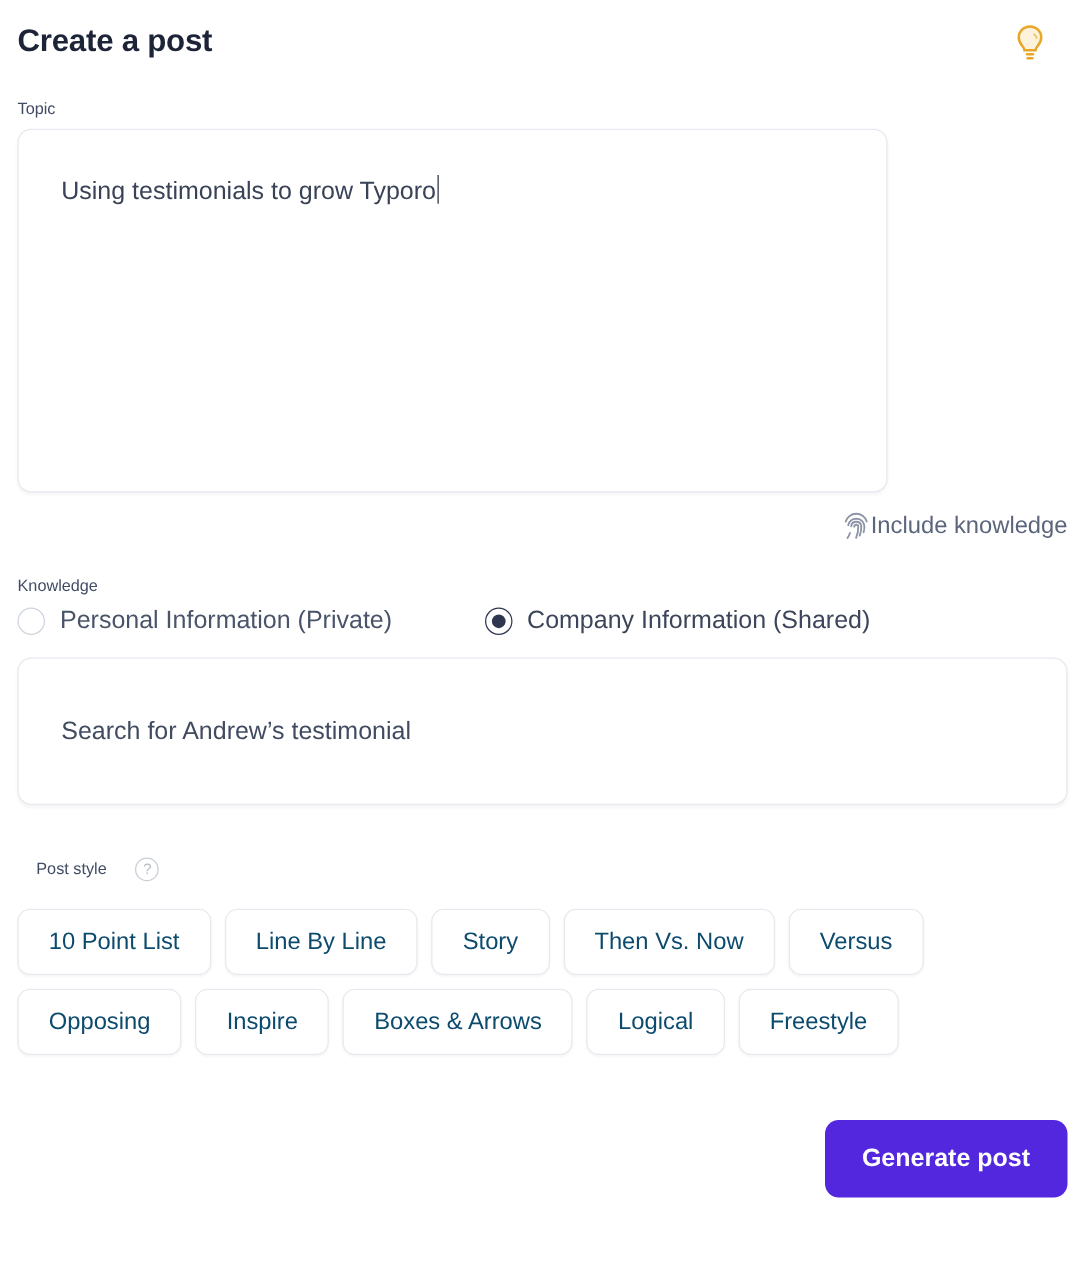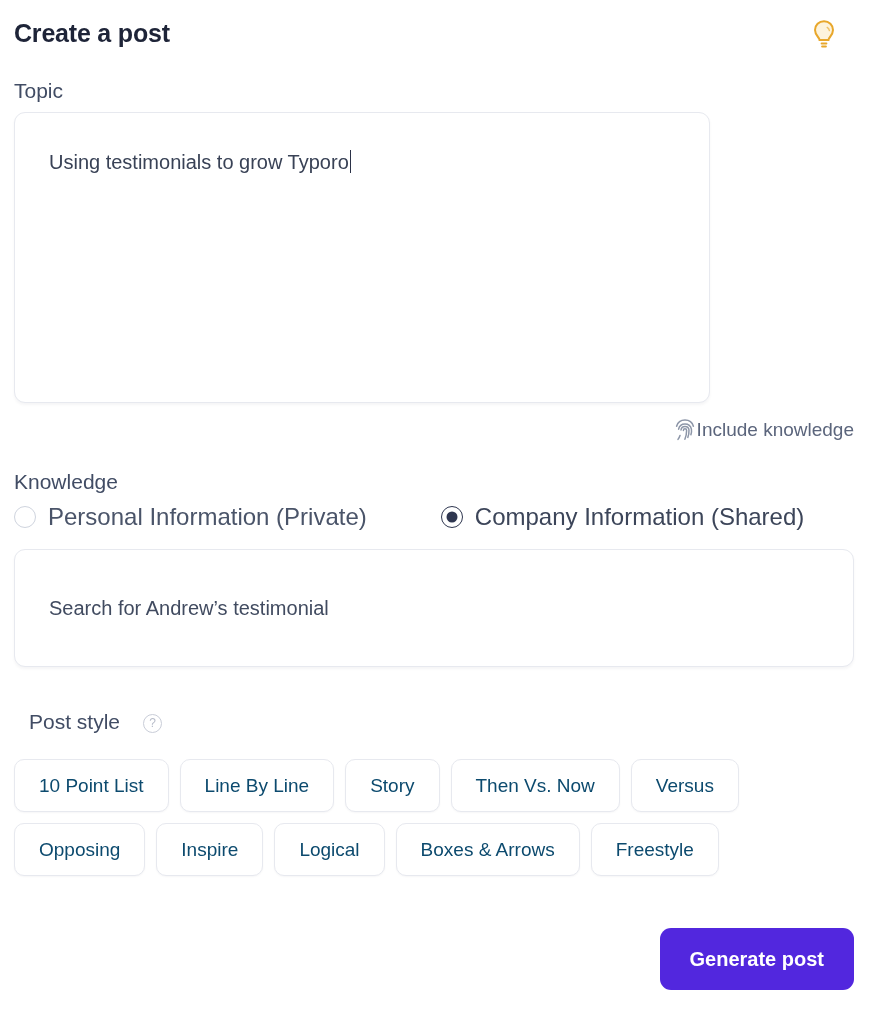--- a/index.html
+++ b/index.html
@@ -34,21 +34,21 @@
     line-height: 1.1;
   }
   .bulb-wrap {
     width: 34px; height: 34px;
     display: flex; align-items: center; justify-content: center;
     margin-right: 14px;
   }
 
   
   .field-label {
-    font-size: 21px;
+    font-size: 13px;
     color: #414c64;
     margin-top: 27px;
     margin-bottom: 9px;
     display: block;
   }
   .label-row {
     display: flex;
     align-items: center;
     gap: 8px;
     margin-top: 28px;
@@ -122,21 +122,21 @@
   .radio.checked { border-color: #2f3750; }
   .radio.checked::after {
     content: "";
     position: absolute;
     left: 50%; top: 50%;
     transform: translate(-50%,-50%);
     width: 11px; height: 11px;
     border-radius: 50%;
     background: #2f3750;
   }
-  .radio-text { font-size: 24px; color: #3c4559; }
+  .radio-text { font-size: 20px; color: #3c4559; }
   .radio-text.muted { color: #4a5469; }
 
   
   .search-box {
     width: 840px;
     height: 118px;
     margin-top: 18px;
     border: 1px solid #e7e9ef;
     border-radius: 11px;
     background: #ffffff;
@@ -271,22 +271,22 @@
   </div>
 
   <div class="chips">
     <div class="chip">10 Point List</div>
     <div class="chip">Line By Line</div>
     <div class="chip">Story</div>
     <div class="chip">Then Vs. Now</div>
     <div class="chip">Versus</div>
     <div class="chip">Opposing</div>
     <div class="chip">Inspire</div>
+    <div class="chip">Boxes &amp; Arrows</div>
     <div class="chip">Logical</div>
-    <div class="chip">Boxes &amp; Arrows</div>
     <div class="chip">Freestyle</div>
   </div>
 
   <div class="footer">
     <button class="generate-btn">Generate post</button>
   </div>
 
 </div>
 
 </body></html>

